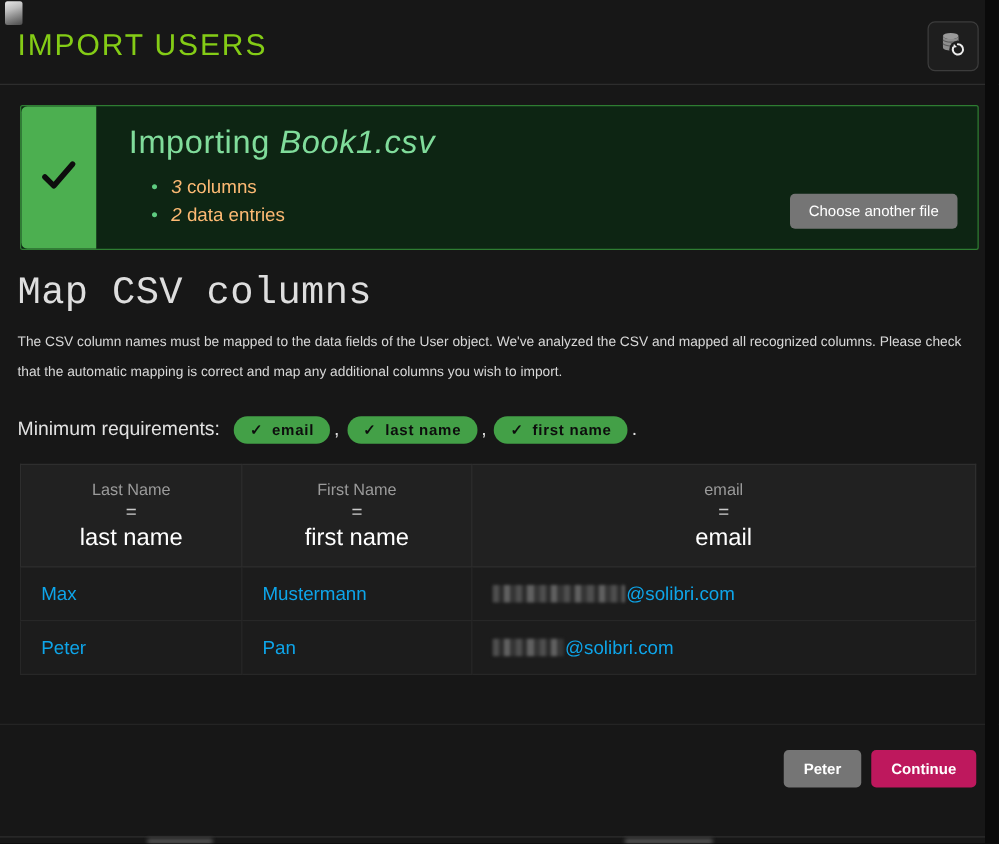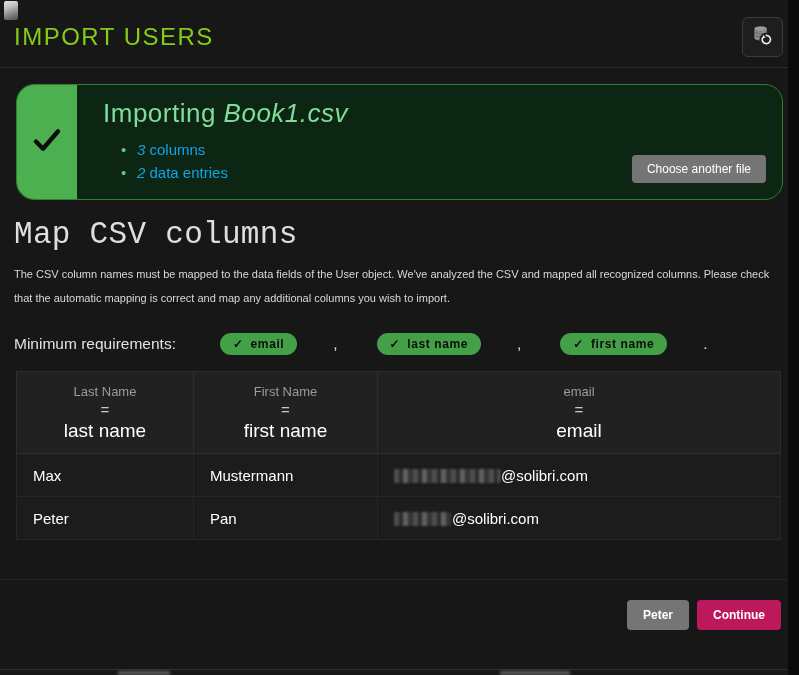--- a/index.html
+++ b/index.html
@@ -23,51 +23,51 @@
   h1 { font-size:24px; font-weight:500; letter-spacing:1.5px; color:#84cc16; }
   .icon-btn {
     width:41px; height:40px; border-radius:6px; border:1px solid #3c3c3c;
     background:#1e1e1e; display:flex; align-items:center; justify-content:center; cursor:pointer;
   }
   .hr { border:none; height:1px; background:#2d2d2d; }
 
   
   .banner {
     position:relative; margin:16px 16px 0 16px; height:116px;
-    background:#0d2513; border:1px solid #2e7d32; border-radius:18px;
+    background:#0d2513; border:1px solid #2e7d32; border-radius:2px;
     display:flex; overflow:hidden;
   }
   .banner-check {
     width:60px; background:#4caf50; flex:0 0 60px;
     display:flex; align-items:center; justify-content:center;
     border-radius:5px 0 0 5px;
   }
   .banner-body { padding:13px 0 0 26px; }
   .banner-title { font-size:26px; color:#80dc9b; letter-spacing:0.5px; }
   .banner-title em { font-style:italic; }
   .banner-stats { list-style:none; margin-top:9px; }
-  .banner-stats li { position:relative; padding-left:34px; font-size:15px; color:#0ea5e9; line-height:23px; }
+  .banner-stats li { position:relative; padding-left:34px; font-size:15px; color:#fdba74; line-height:23px; }
   .banner-stats li::before { content:"•"; position:absolute; left:18px; color:#5ecb80; }
   .banner-stats em { font-style:italic; }
   .choose-btn { position:absolute; right:16px; bottom:16px; }
 
   .btn {
     border:none; border-radius:4px; font-family:"Liberation Sans",sans-serif;
     font-size:12px; color:#fff; padding:7px 15px; cursor:pointer;
   }
   .btn.gray { background:#757575; }
   .btn.blue { background:#be185d; font-weight:700; }
   .btn.gray.close { font-weight:700; }
 
   
   h2 { font-size:31px; font-weight:500; color:#dedede; margin:17px 16px 0 14px; letter-spacing:0.3px;font-family:Liberation Mono, monospace; }
   .desc {
     margin:10px 16px 0 14px; font-size:11px; line-height:24px; color:#d8d8d8; max-width:768px;
   }
-  .reqs { margin:23px 16px 0 14px; font-size:15.5px; color:#e2e2e2; display:flex; align-items:center; flex-wrap:wrap;gap:33px; }
+  .reqs { margin:23px 16px 0 14px; font-size:15.5px; color:#e2e2e2; display:flex; align-items:center; flex-wrap:wrap; }
   .req-label { margin-right:8px; }
   .pill {
     display:inline-flex; align-items:center; gap:7px;
     background:#43a047; color:#0d0d0d; border-radius:12px;
     font-size:12px; font-weight:700; letter-spacing:0.6px;
     padding:4px 13px; margin:0 3px;
   }
   .pill .check { font-size:12px; font-weight:700; color:#0d0d0d; }
   .sep { color:#e2e2e2; margin-right:3px; }
 
@@ -79,21 +79,21 @@
   col.c1 { width:177px; } col.c2 { width:184px; }
   thead th {
     background:#212121; border:1px solid #2e2e2e; height:82px;
     text-align:center; vertical-align:middle; font-weight:400; cursor:pointer;
   }
   .th-csv { display:block; font-size:13px; color:#9b9b9b; }
   .th-eq { display:block; font-size:15px; color:#c9c9c9; margin:2px 0; }
   .th-field { display:block; font-size:19px; color:#ffffff; }
   tbody td {
     height:43px; background:#1c1c1c; border:1px solid #272727;
-    font-size:15px; color:#ffffff; padding:0 16px; vertical-align:middle;
+    font-size:15px; color:#0ea5e9; padding:0 16px; vertical-align:middle;
   }
   .redacted {
     display:inline-block; height:14px; vertical-align:-2px; margin-right:1px; border-radius:1px;
     background:repeating-linear-gradient(90deg,#4e4e4e 0 5px,#2c2c2c 5px 9px,#606060 9px 14px,#353535 14px 19px);
     filter:blur(1.1px);
   }
   .r1 { width:106px; } .r2 { width:57px; }
 
   
   .footer-hr { margin-top:39px; background:#242424; }

